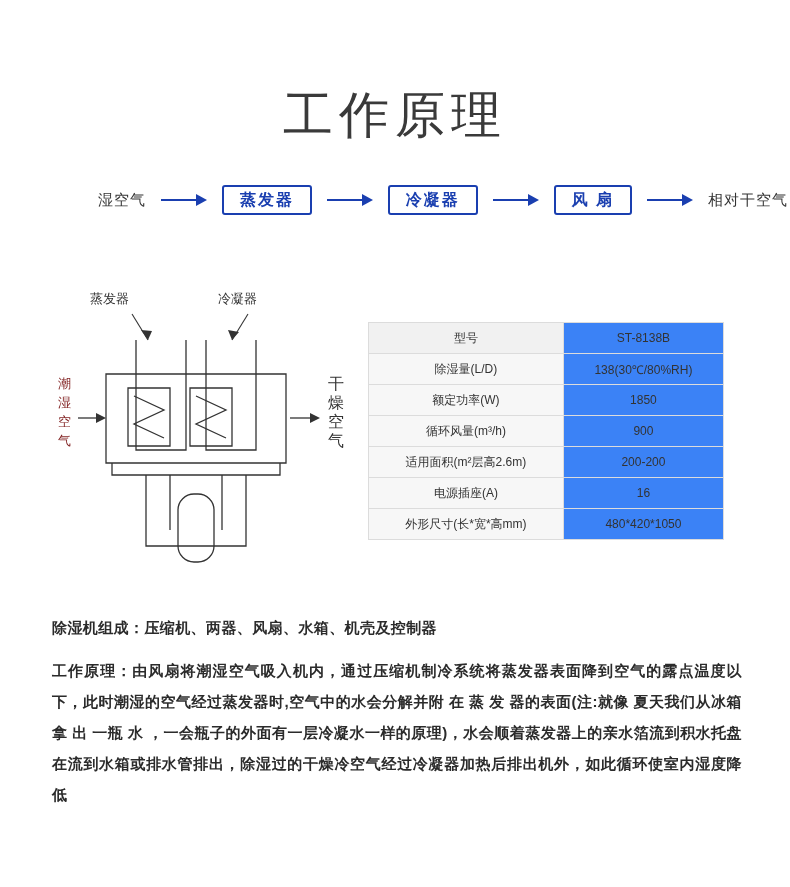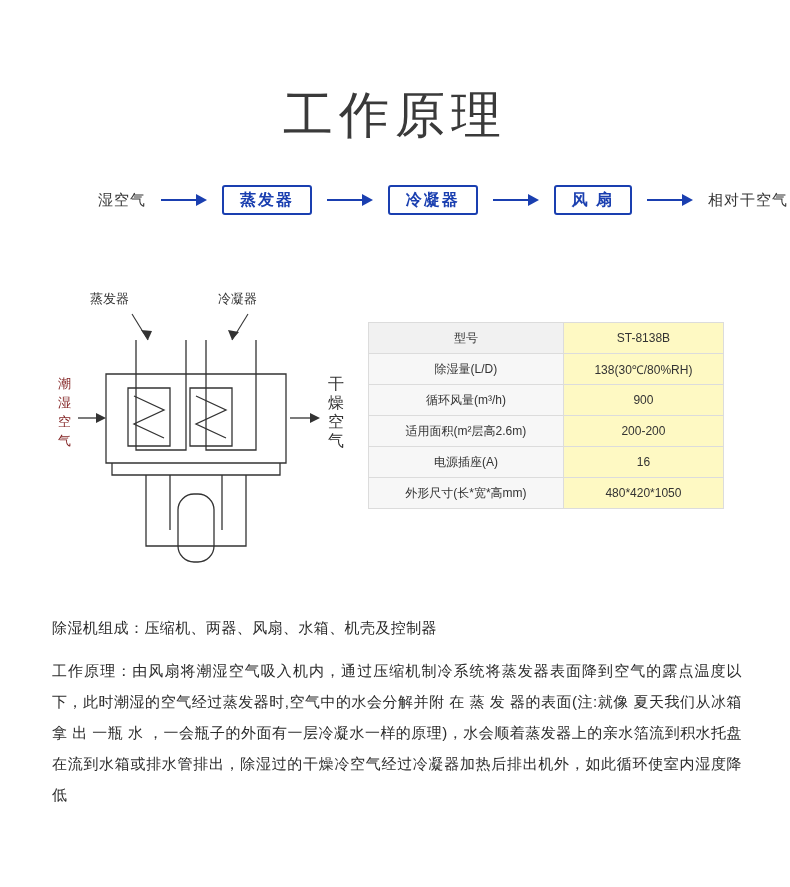--- a/index.html
+++ b/index.html
@@ -111,35 +111,36 @@
     vertical-align: middle;
     padding: 0 4px;
     margin-top: 20px;
   }
   .spec-table td.label {
     width: 200px;
     background: #f7f7f7;
   }
   .spec-table td.value {
     width: 156px;
-    background: #fef9c3;
+    background: #3b82f6;
   }
   .spec-table tr:first-child td.label {
     background: #f1f1f1;
   }
 
   
   .body-text {
     position: absolute;
     left: 52px;
     width: 690px;
     font-size: 15px;
     line-height: 31px;
     color: #2b2b2b;
     letter-spacing: 0.4px;
+    font-weight: bold;
   }
   .para-composition { top: 612px; }
   .para-principle { top: 655px; text-align: justify; }
 </style>
 </head>
 <body>
 
 <div class="page-title">工作原理</div>
 
 <div class="flow-row">
@@ -209,20 +210,24 @@
   <tbody>
     <tr>
       <td class="label">型号</td>
       <td class="value">ST-8138B</td>
     </tr>
     <tr>
       <td class="label">除湿量(L/D)</td>
       <td class="value">138(30℃/80%RH)</td>
     </tr>
     <tr>
+      <td class="label">额定功率(W)</td>
+      <td class="value">1850</td>
+    </tr>
+    <tr>
       <td class="label">循环风量(m³/h)</td>
       <td class="value">900</td>
     </tr>
     <tr>
       <td class="label">适用面积(m²层高2.6m)</td>
       <td class="value">200-200</td>
     </tr>
     <tr>
       <td class="label">电源插座(A)</td>
       <td class="value">16</td>

